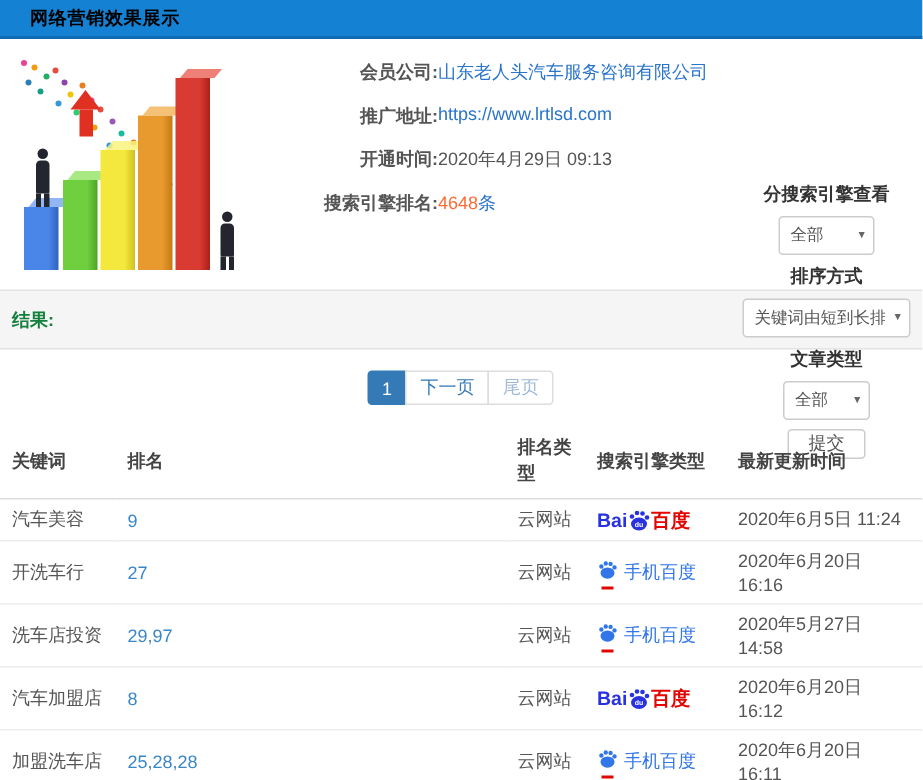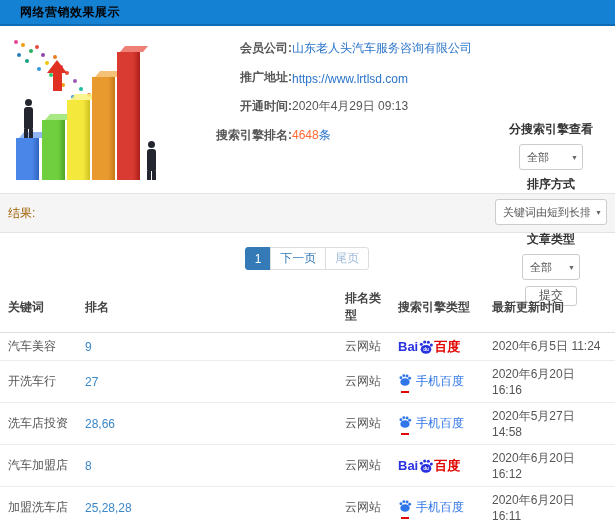--- a/index.html
+++ b/index.html
@@ -47,31 +47,31 @@
   .confetti { position:absolute; left:10px; top:8px; width:4px; height:4px; border-radius:50%;
     background:#e84393; box-shadow:
       7px 3px 0 #f39c12, 15px 9px 0 #27ae60, 3px 13px 0 #2980b9, 21px 5px 0 #e74c3c,
       27px 13px 0 #8e44ad, 11px 19px 0 #16a085, 31px 21px 0 #f1c40f, 39px 15px 0 #e67e22,
       23px 27px 0 #3498db, 45px 25px 0 #e84393, 35px 33px 0 #2ecc71, 51px 31px 0 #e74c3c,
       59px 39px 0 #9b59b6, 47px 43px 0 #f39c12, 65px 47px 0 #1abc9c, 73px 53px 0 #e67e22,
       57px 55px 0 #3498db, 79px 61px 0 #e84393, 69px 65px 0 #2ecc71, 85px 69px 0 #f1c40f,
       91px 75px 0 #e74c3c, 97px 81px 0 #3498db; }
 
   .info-block { margin-left:28px; padding-top:8px; }
-  .info-row { display:flex; align-items:flex-end; margin-bottom:12px; }
+  .info-row { display:flex; align-items:flex-start; margin-bottom:12px; }
   .info-label { width:92px; text-align:right; font-weight:bold; color:#555; flex:none; }
   .info-value { margin-left:0; color:#555; }
   .link-blue { color:#2a74c9; text-decoration:none; cursor:pointer; }
   .rank-count { color:#ff6a33; }
   .rank-unit { color:#2a74c9; }
 
   
   .filter-bar { height:40px; background:#f5f5f5; border-top:1px solid #e3e3e3;
     border-bottom:1px solid #e3e3e3; display:flex; align-items:center; padding:0 8px; }
-  .filter-bar .result-label { font-weight:normal; color:#a16207; }
+  .filter-bar .result-label { font-weight:bold; color:#15803d; }
   .filter-controls { margin-left:auto; display:flex; align-items:center; gap:6px;flex-direction:column; }
   .filter-controls .flabel { font-weight:bold; color:#333; white-space:nowrap; }
   .sel { position:relative; display:inline-block; }
   .sel select { appearance:none; -webkit-appearance:none; height:26px; background:#fff;
     border:1px solid #ccc; border-radius:3px; font-size:11px; color:#555;
     padding:0 16px 0 7px; font-family:"Liberation Sans", sans-serif; }
   .sel::after { content:"▼"; position:absolute; right:5px; top:50%; transform:translateY(-50%);
     font-size:7px; color:#666; pointer-events:none; }
   .sel-engine select { width:64px; }
   .sel-sort select { width:112px; }
@@ -234,21 +234,21 @@
                 <circle cx="15.5" cy="5" r="2.5" fill="#3076e8"></circle>
                 <circle cx="20" cy="9" r="2.5" fill="#3076e8"></circle>
                 <ellipse cx="12" cy="15.5" rx="8" ry="6.5" fill="#3076e8"></ellipse>
               </svg><span class="paw-underline"></span></span>
             <span>手机百度</span>
           </span></td>
       <td>2020年6月20日 16:16</td>
     </tr>
     <tr>
       <td>洗车店投资</td>
-      <td><span class="rank-link">28,66</span></td>
+      <td><span class="rank-link">29,97</span></td>
       <td>云网站</td>
       <td><span class="bd-mobile">
             <span class="paw-wrap"><svg width="14" height="14" viewBox="0 0 24 24">
                 <circle cx="5" cy="8" r="2.5" fill="#3076e8"></circle>
                 <circle cx="10" cy="4.5" r="2.5" fill="#3076e8"></circle>
                 <circle cx="15.5" cy="5" r="2.5" fill="#3076e8"></circle>
                 <circle cx="20" cy="9" r="2.5" fill="#3076e8"></circle>
                 <ellipse cx="12" cy="15.5" rx="8" ry="6.5" fill="#3076e8"></ellipse>
               </svg><span class="paw-underline"></span></span>
             <span>手机百度</span>

